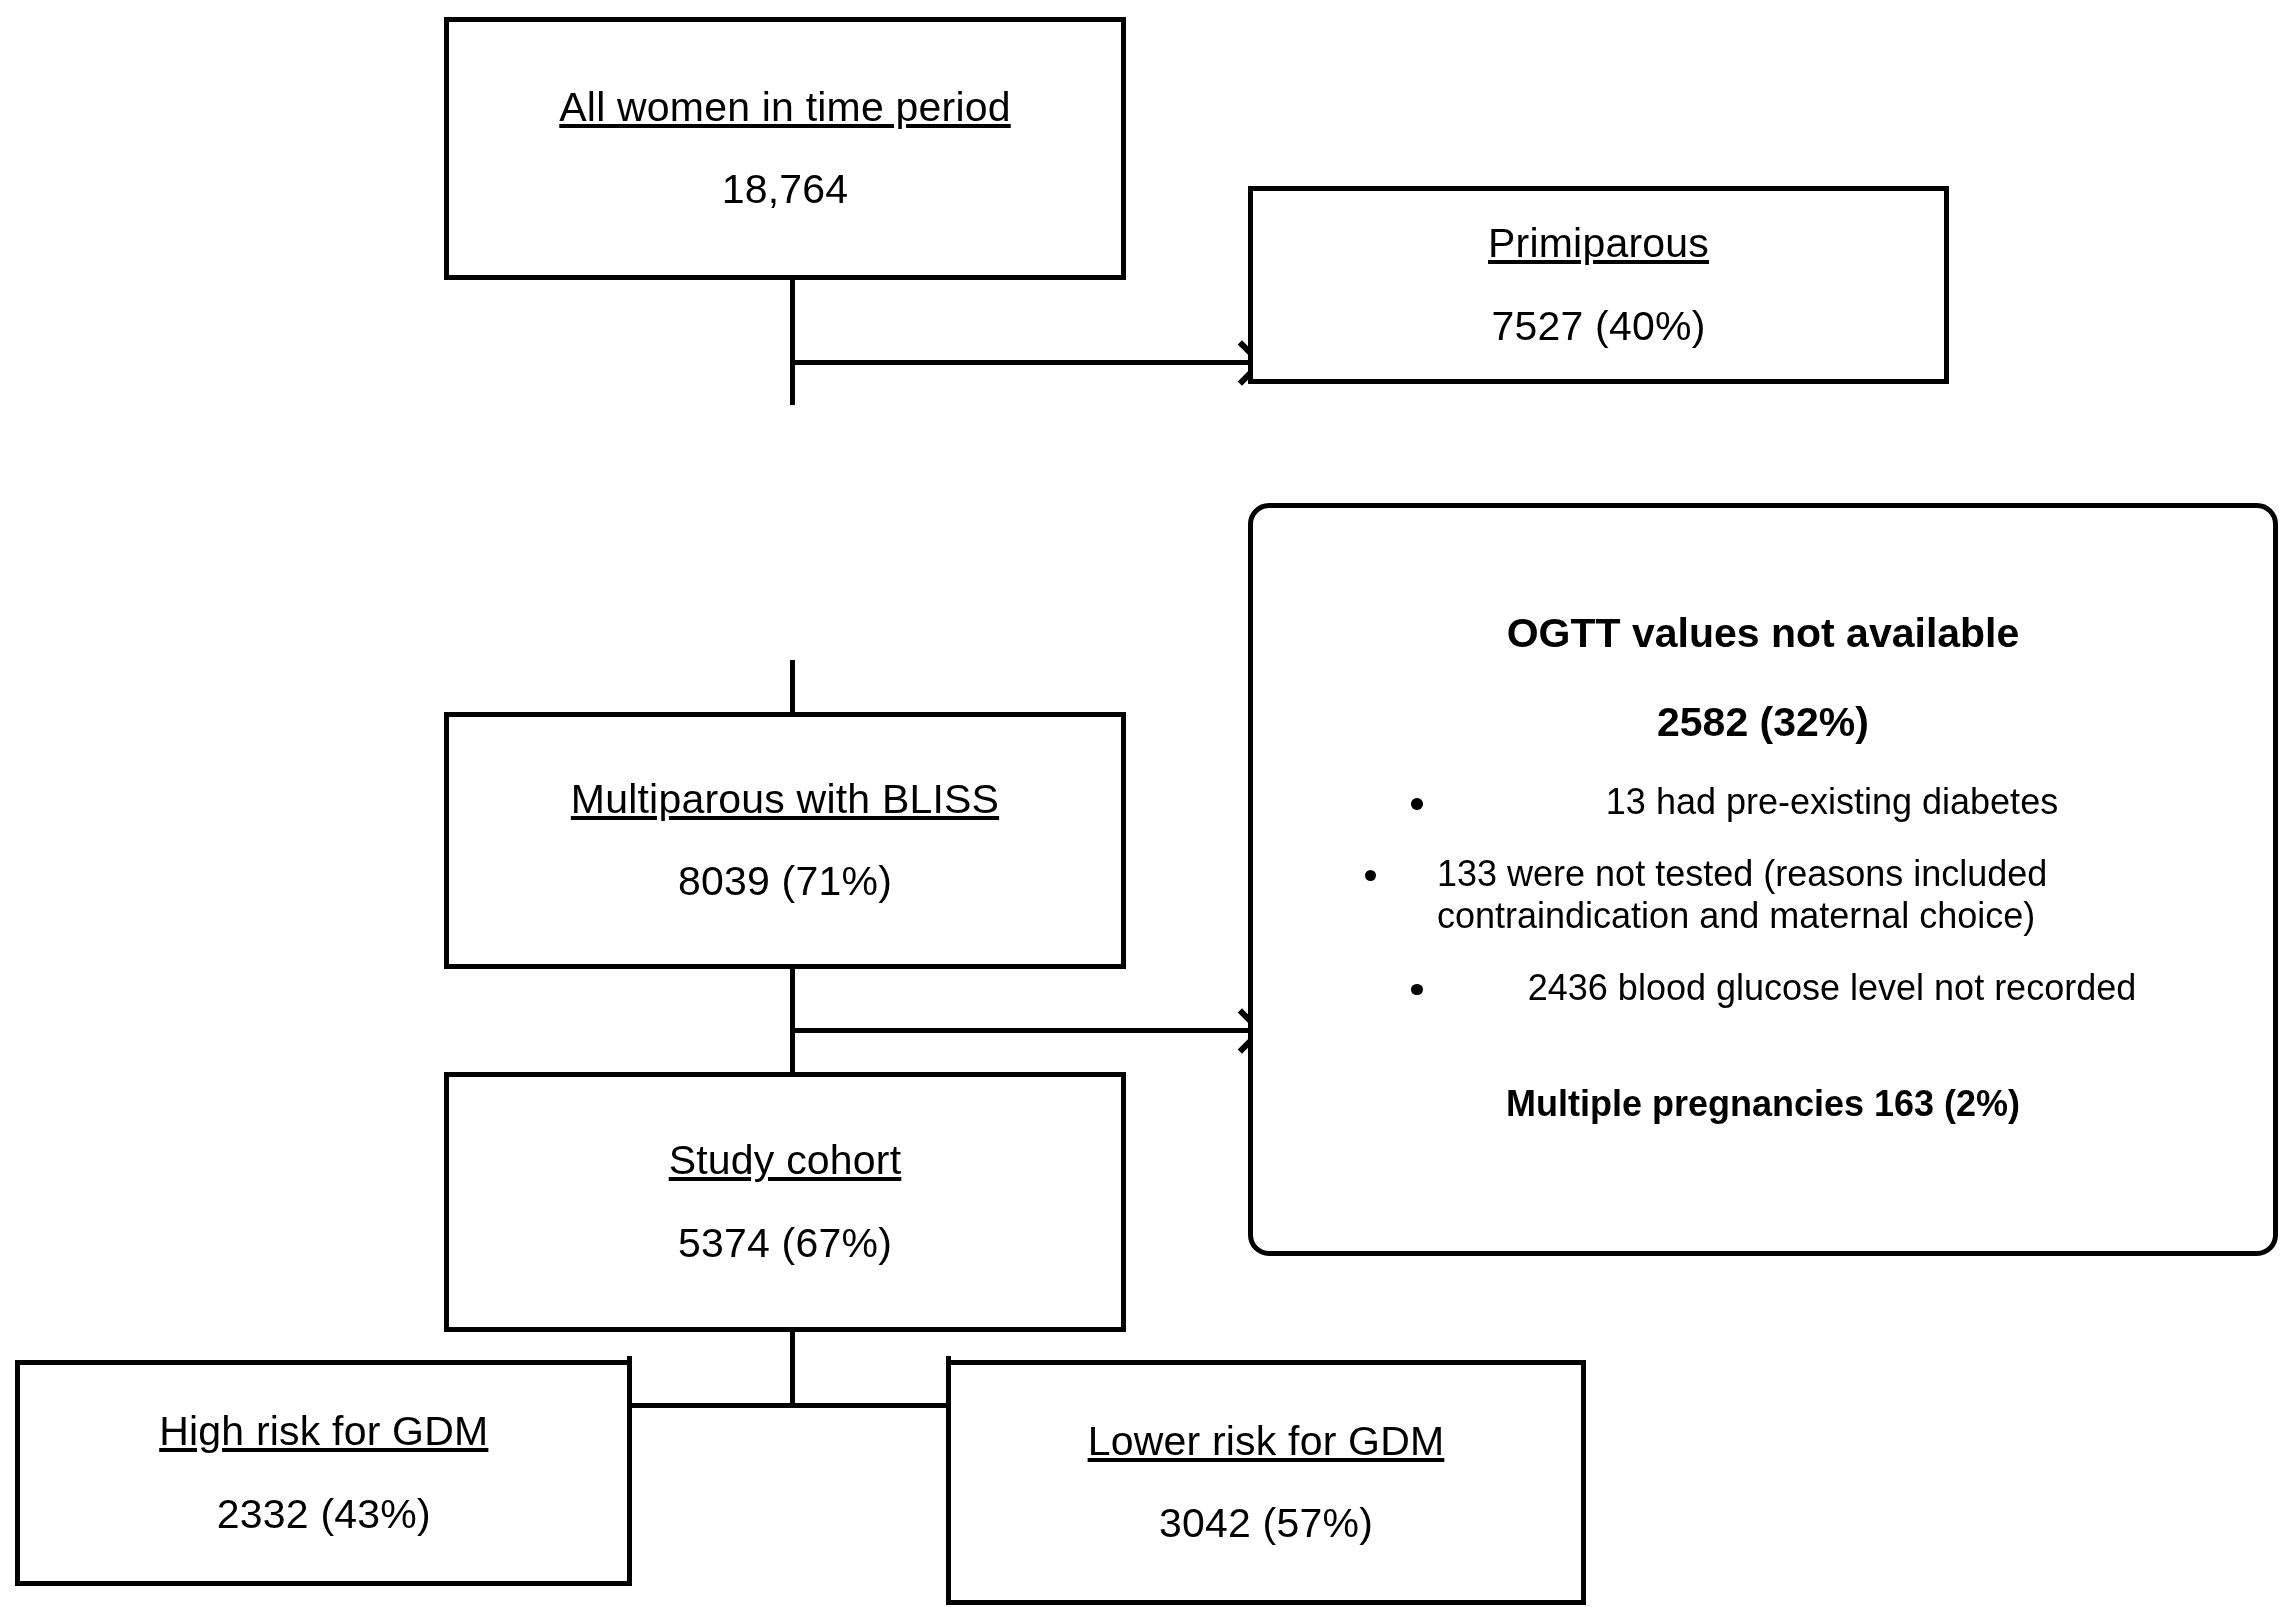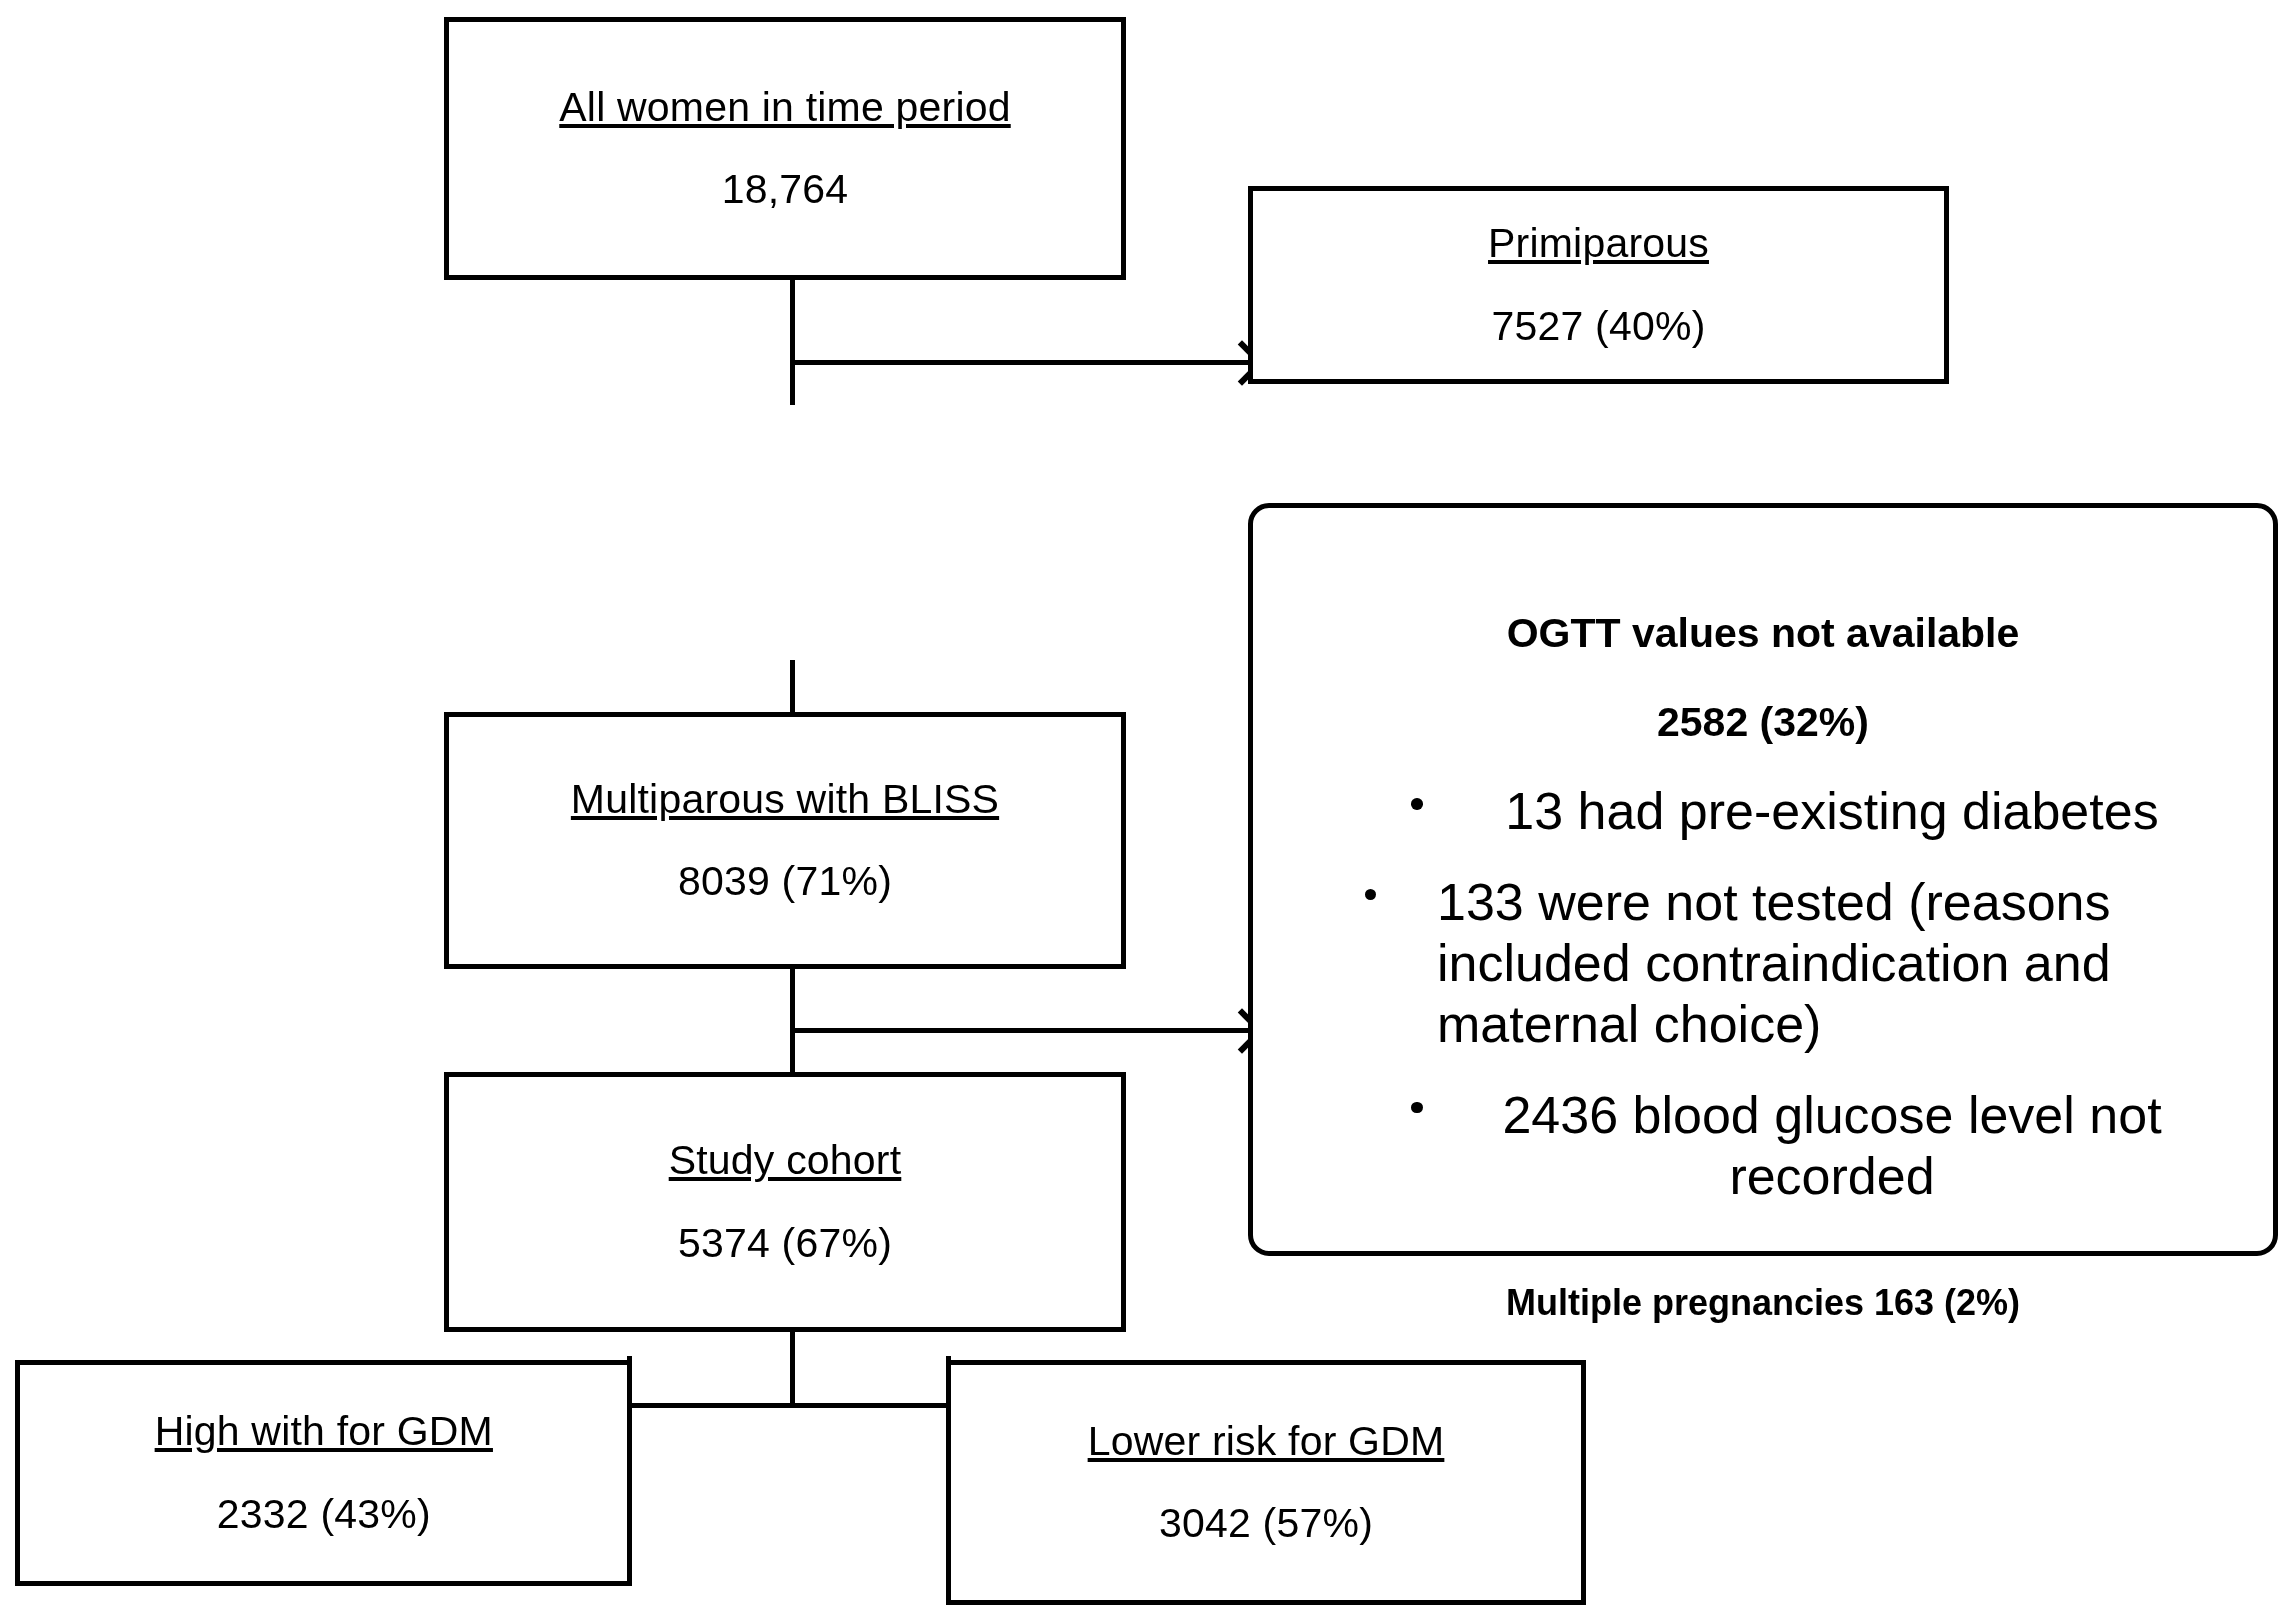--- a/index.html
+++ b/index.html
@@ -74,21 +74,21 @@
     margin-top: 40px;
     white-space: nowrap;
   }
   ul.bullets {
     list-style: none;
     margin: 34px 0 0 0;
     padding: 0 46px 0 84px;
   }
   ul.bullets li {
     position: relative;
-    font-size: 52px;
+    font-size: 36px;
     line-height: 1.18;
     margin-bottom: 29px;
     padding-left: 100px;
     text-align: left;
   }
   ul.bullets li .bullet-dot {
     position: absolute;
     left: 27.6px;
     top: 17px;
     width: 11.5px;
@@ -174,21 +174,21 @@
     <span class="line1">Multiparous with BLISS</span>
     <span class="line2">8039 (71%)</span>
   </div>
 
   <div class="node" style="left:444px; top:1072px; width:682px; height:260px;">
     <span class="line1">Study cohort</span>
     <span class="line2">5374 (67%)</span>
   </div>
 
   <div class="node" style="left:15.3px; top:1360px; width:617px; height:226px;">
-    <span class="line1">High with for GDM</span>
+    <span class="line1">High risk for GDM</span>
     <span class="line2">2332 (43%)</span>
   </div>
 
   <div class="node" style="left:946px; top:1360px; width:640px; height:245px;">
     <span class="line1">Lower risk for GDM</span>
     <span class="line2">3042 (57%)</span>
   </div>
 
   <div class="panel" style="left:1248px; top:503px; width:1030px; height:753px;border-radius:21px;">
     <div class="panel-inner">

